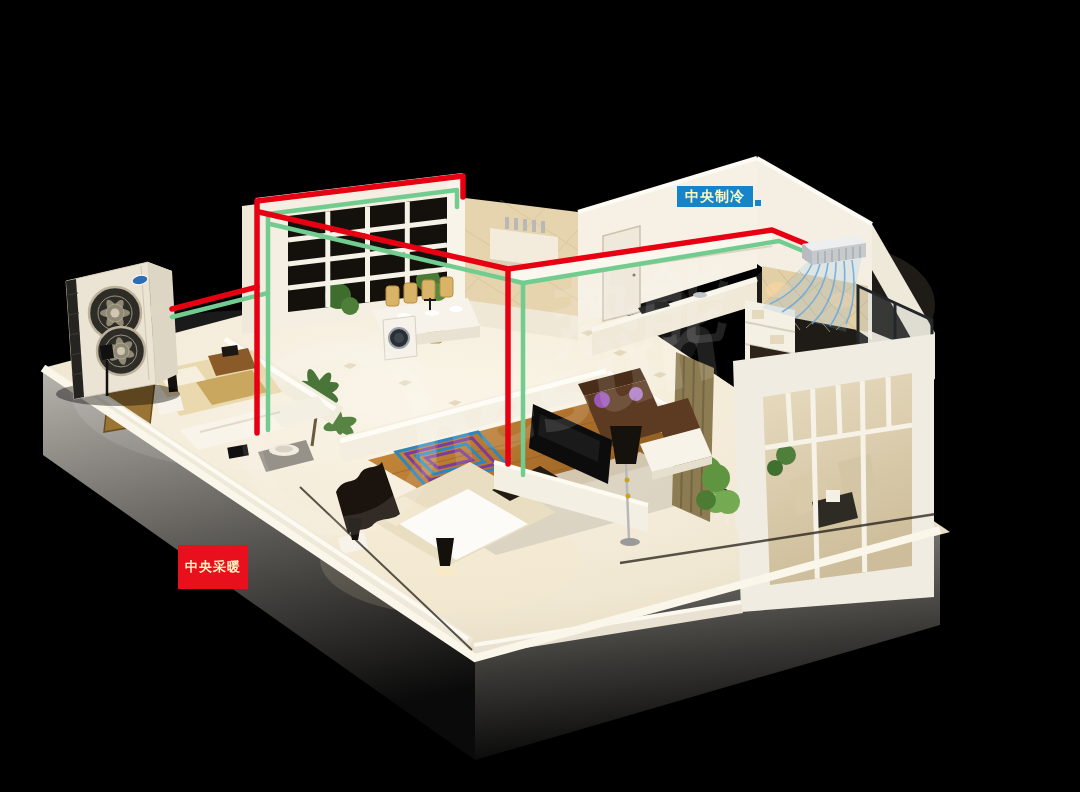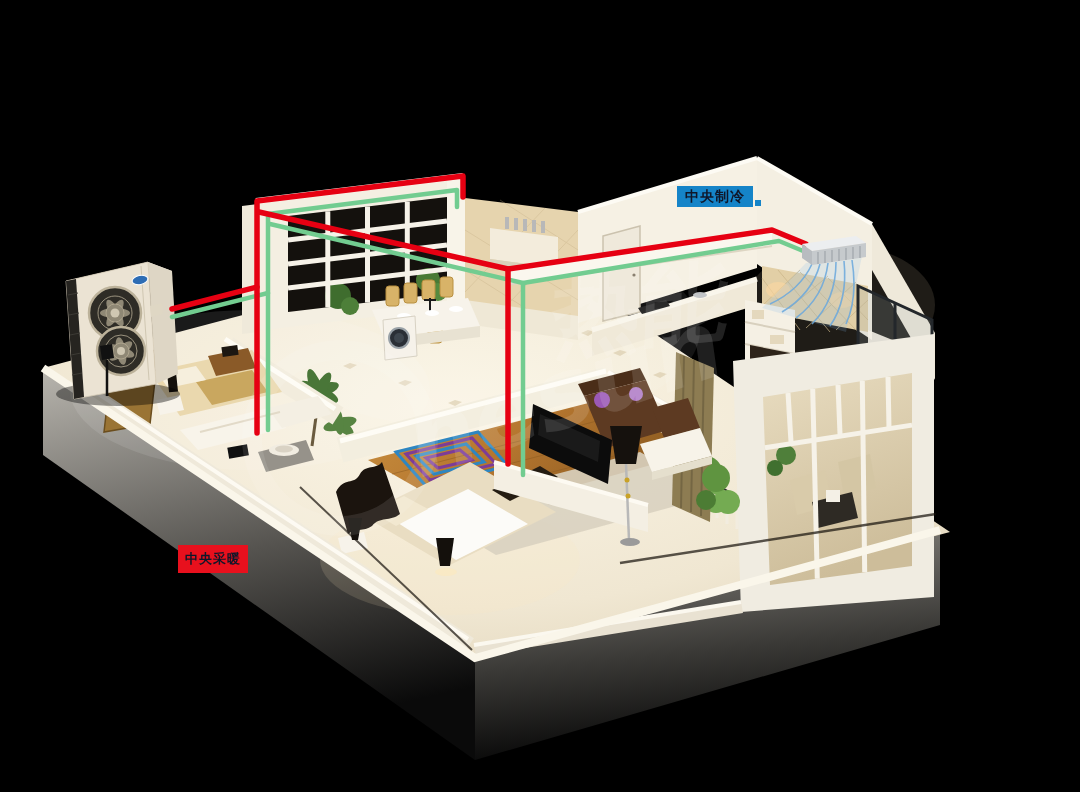--- a/index.html
+++ b/index.html
@@ -1,23 +1,23 @@
 <!DOCTYPE html>
 <html><head>
 <meta charset="utf-8">
 <style>
   html,body{margin:0;padding:0;background:#000;}
   #stage{position:relative;width:1080px;height:792px;background:#000;overflow:hidden;
          font-family:"DejaVu Sans","Liberation Sans",sans-serif;}
   #scene{position:absolute;left:0;top:0;}
-  .callout{position:absolute;color:#0f172a;white-space:nowrap;z-index:30;}
+  .callout{position:absolute;color:#fef9c3;white-space:nowrap;z-index:30;}
   #callout-cooling{left:677px;top:186px;height:21px;line-height:21px;padding:0 8px;
      font-size:14px;font-weight:bold;letter-spacing:1px;}
   #callout-cooling .tail{position:absolute;right:-8px;bottom:1px;width:6px;height:6px;}
-  #callout-heating{left:178px;top:545px;height:20px;line-height:20px;padding:4px 7px;
+  #callout-heating{left:178px;top:545px;height:20px;line-height:20px;padding:12px 7px;
      font-size:13px;font-weight:bold;letter-spacing:1px;}
 </style>
 </head>
 <body>
 
 <div id="stage">
 <svg id="scene" width="1080" height="792" viewBox="0 0 1080 792">
   <defs>
     <linearGradient id="gPlinthL" x1="0" y1="0" x2="0.25" y2="1">
       <stop offset="0" stop-color="#b8b5ae"></stop>

